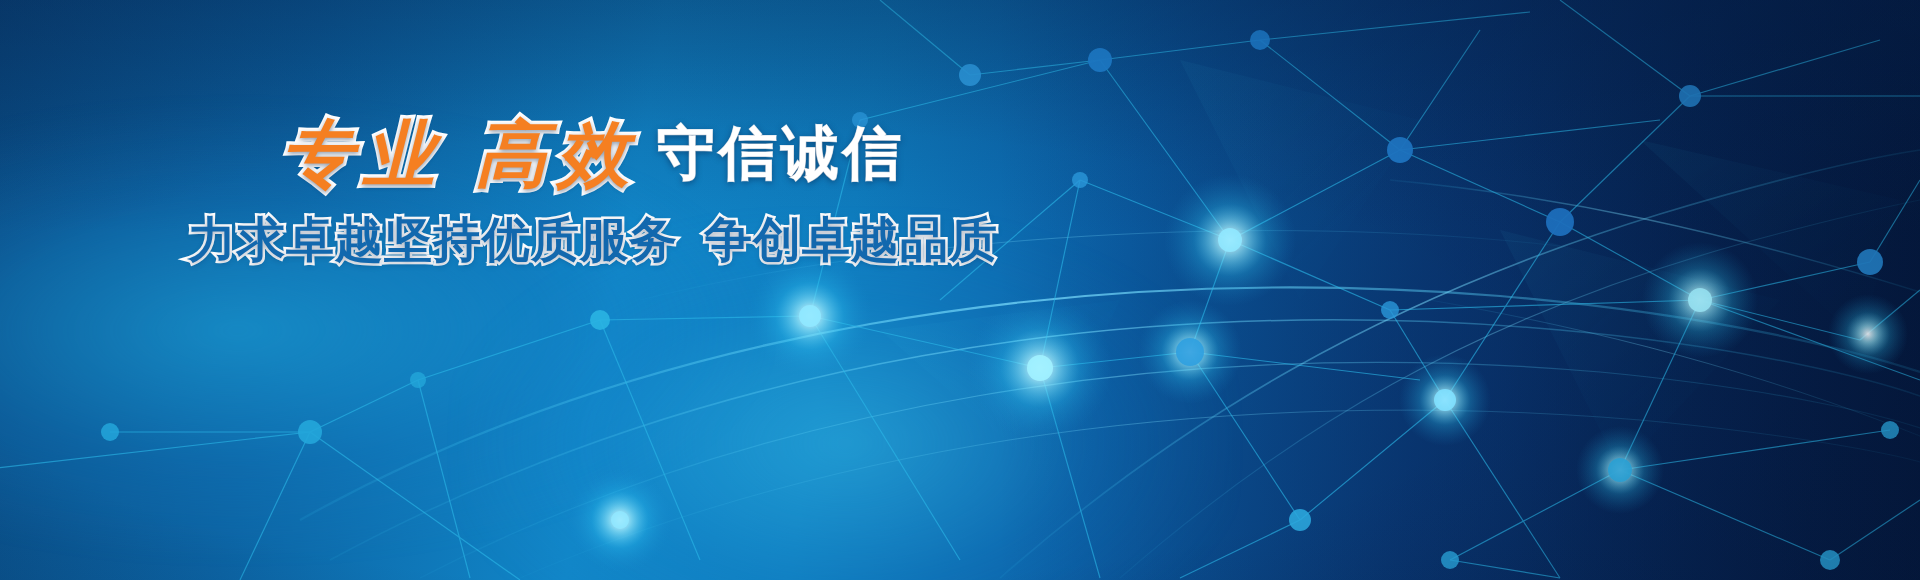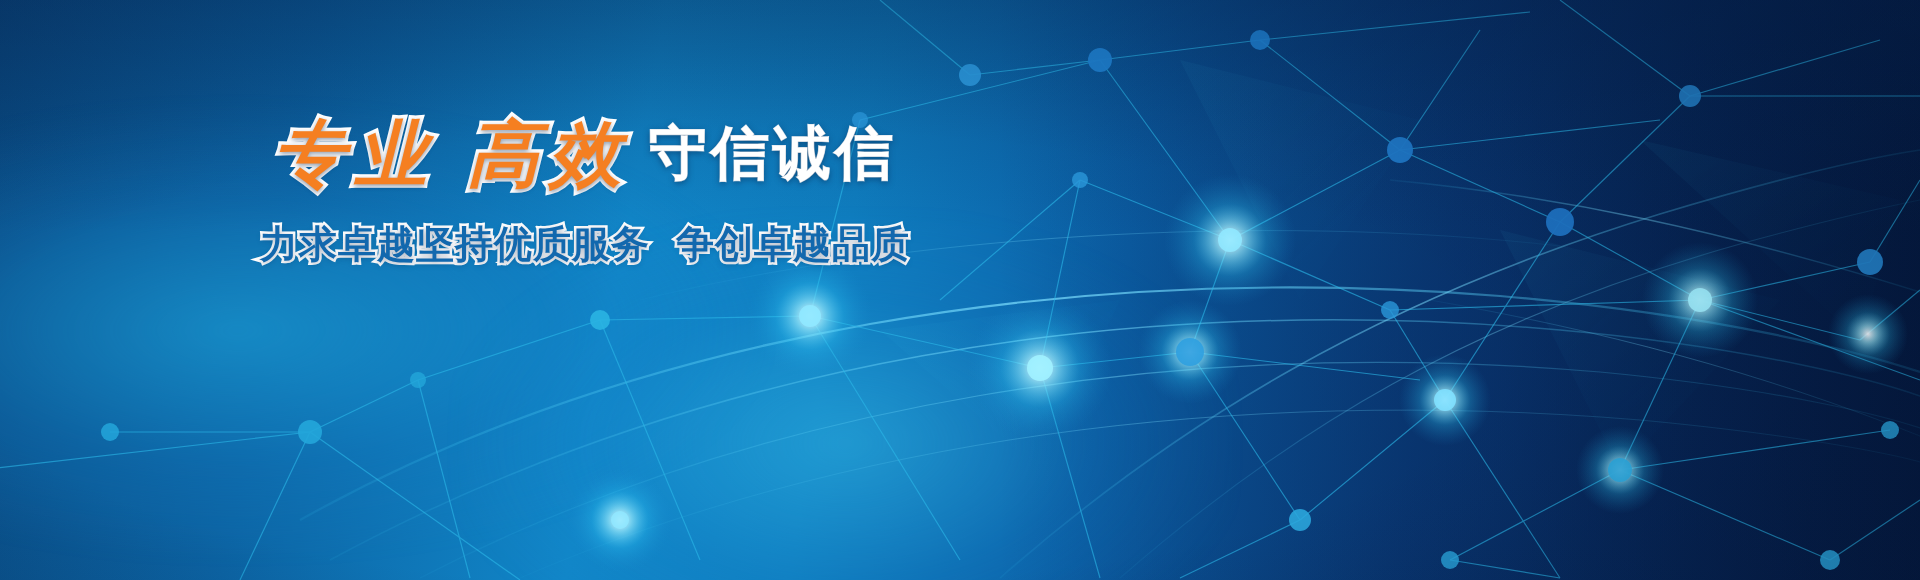--- a/index.html
+++ b/index.html
@@ -19,39 +19,39 @@
     background:radial-gradient(ellipse at 50% 55%,rgba(60,200,240,.40) 0%,rgba(25,140,210,.16) 45%,rgba(8,70,140,0) 75%);
     filter:blur(10px);}
   .bg-dark-right{position:absolute;right:0;top:0;width:48%;height:100%;
     background:linear-gradient(270deg,rgba(4,22,56,.82) 0%,rgba(6,34,80,.45) 45%,rgba(8,50,110,0) 100%);}
   .bg-dark-top{position:absolute;left:0;top:0;width:100%;height:40%;
     background:linear-gradient(180deg,rgba(6,40,88,.34) 0%,rgba(6,40,88,0) 100%);}
   .bg-vignette{position:absolute;inset:0;
     background:radial-gradient(ellipse at 38% 62%,rgba(0,0,0,0) 45%,rgba(2,18,48,.30) 100%);}
   svg.net{position:absolute;inset:0;width:1920px;height:580px;}
   
-  .text-block{position:absolute;left:0;top:118px;width:1170px;text-align:center;}
+  .text-block{position:absolute;left:8px;top:118px;width:1170px;text-align:center;}
   .headline{white-space:nowrap;line-height:1;}
   .hl-a{
     font-size:72px;font-weight:bold;letter-spacing:10px;
     color:#f57f21;
     -webkit-text-stroke:7px #ffffff;paint-order:stroke fill;
     font-style:italic;
     text-shadow:0 2px 5px rgba(3,30,70,.45);
   }
   .hl-b{
     font-size:58px;font-weight:bold;letter-spacing:4px;margin-left:18px;
     color:#ffffff;
     -webkit-text-stroke:1px rgba(255,255,255,.9);paint-order:stroke fill;
     text-shadow:0 2px 6px rgba(3,30,70,.5);
     position:relative;top:-6px;
   }
   .subline{
-    margin-top:29px;white-space:nowrap;
-    font-size:38px;font-weight:bold;letter-spacing:1px;
+    margin-top:18px;white-space:nowrap;
+    font-size:48px;font-weight:bold;letter-spacing:1px;
     color:#1268ae;
     -webkit-text-stroke:5px #ffffff;paint-order:stroke fill;
     text-shadow:0 2px 6px rgba(3,30,70,.35);
   }
   .gap{display:inline-block;width:26px;}
 </style>
 </head>
 <body>
 
 <div id="banner">

